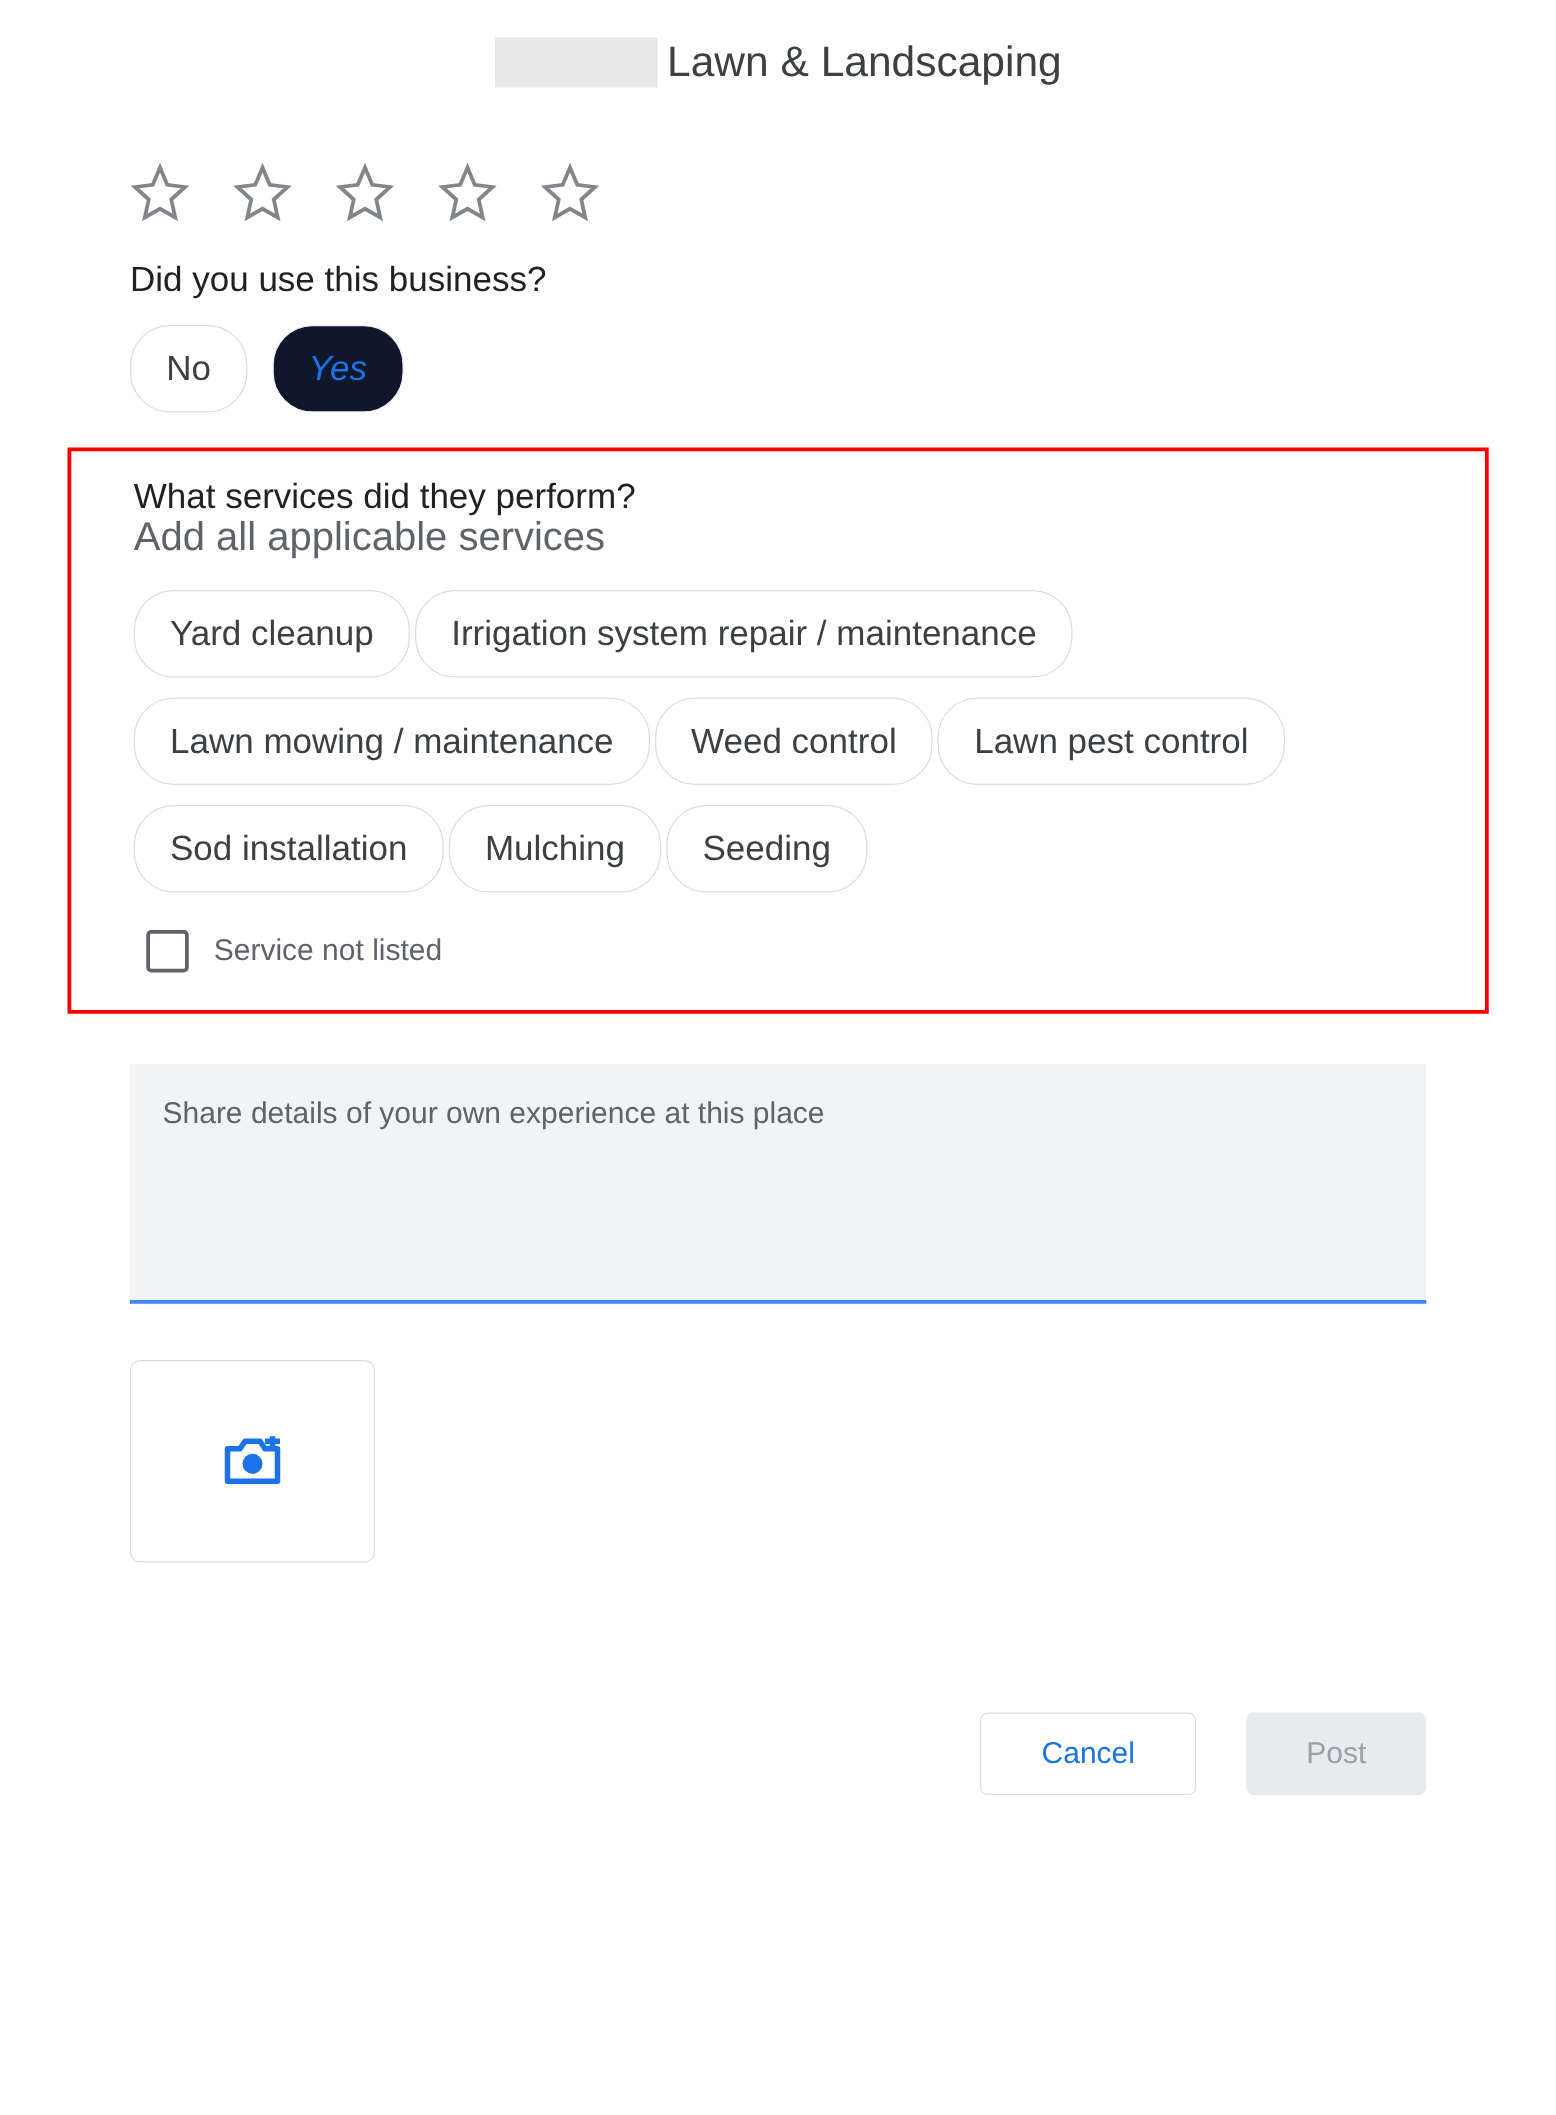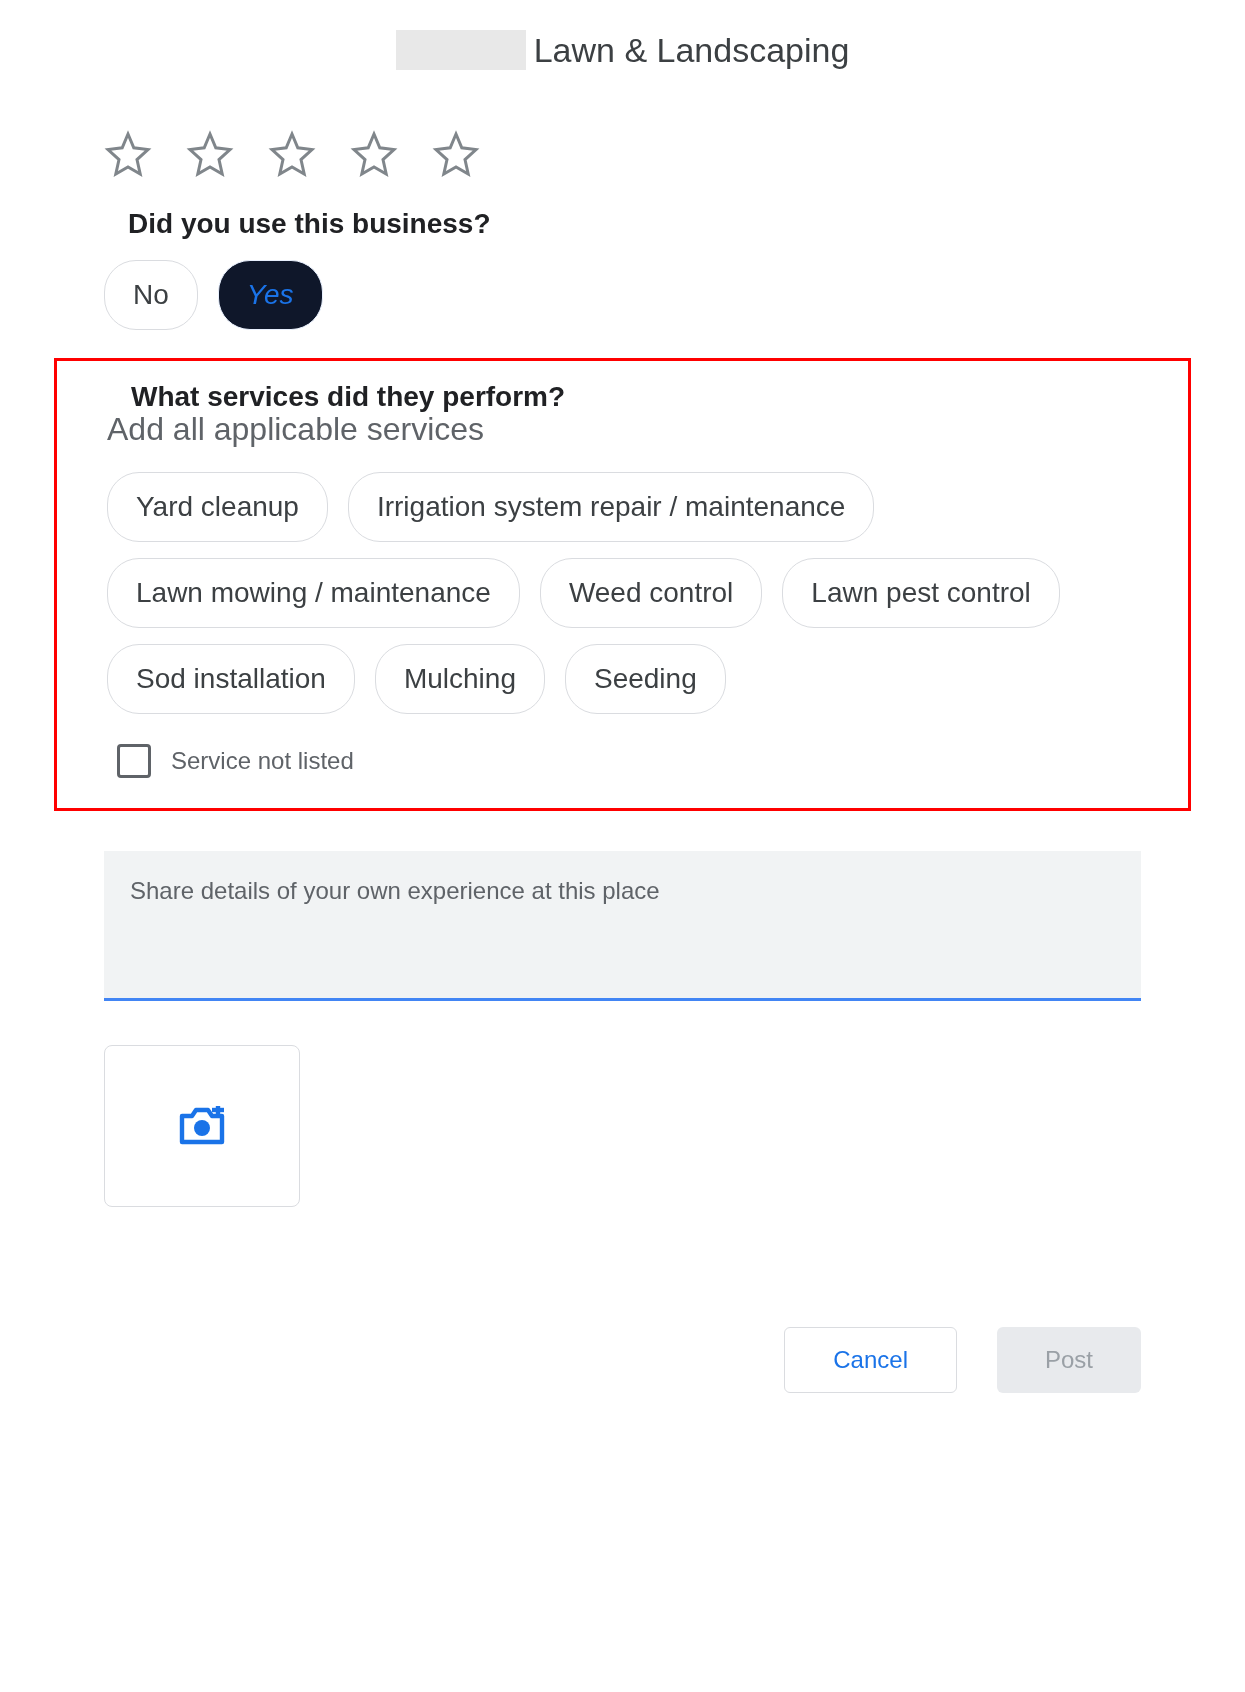--- a/index.html
+++ b/index.html
@@ -62,24 +62,23 @@
       stroke: #80868b;
       stroke-width: 1.5;
     }
     
     .question-section {
       margin-bottom: 28px;
     }
     
     .question-heading {
       font-size: 28px;
-      font-weight: 700;
+      font-weight: 400;
       color: #202124;
       margin-bottom: 20px;
-      margin-left: 24px;
     }
     
     .question-subheading {
       font-size: 32px;
       color: #5f6368;
       font-weight: 400;
       margin-top: -8px;
       margin-bottom: 20px;
     }
     
@@ -116,21 +115,21 @@
       margin-bottom: 40px;
     }
     
     .highlighted-section .question-heading {
       margin-bottom: 6px;
     }
     
     .service-chips {
       display: flex;
       flex-wrap: wrap;
-      gap: 16px 20px;
+      gap: 16px 4px;
       margin-bottom: 30px;
       margin-top: 24px;
     }
     
     .checkbox-row {
       display: flex;
       align-items: center;
       gap: 20px;
       margin-top: 20px;
     }
@@ -148,21 +147,21 @@
       font-size: 24px;
       color: #5f6368;
     }
     
     .textarea-wrap {
       margin-bottom: 40px;
     }
     
     textarea {
       width: 100%;
-      height: 150px;
+      height: 192px;
       background: #f1f3f4;
       border: none;
       border-bottom: 3px solid #4285f4;
       padding: 26px;
       font-size: 24px;
       font-family: Arial, Helvetica, sans-serif;
       color: #3c4043;
       resize: none;
       outline: none;
     }

